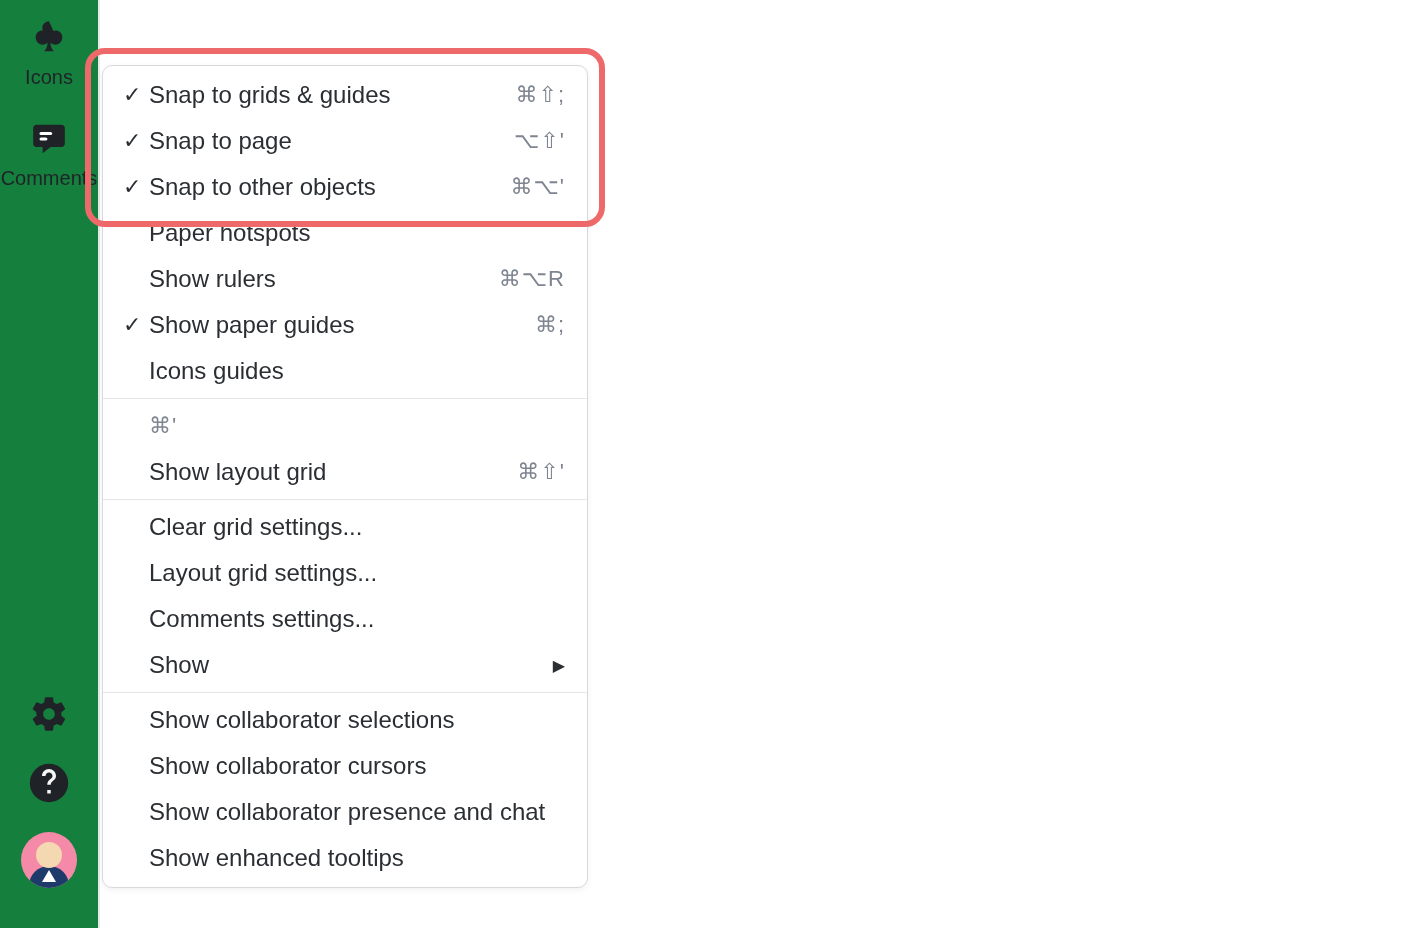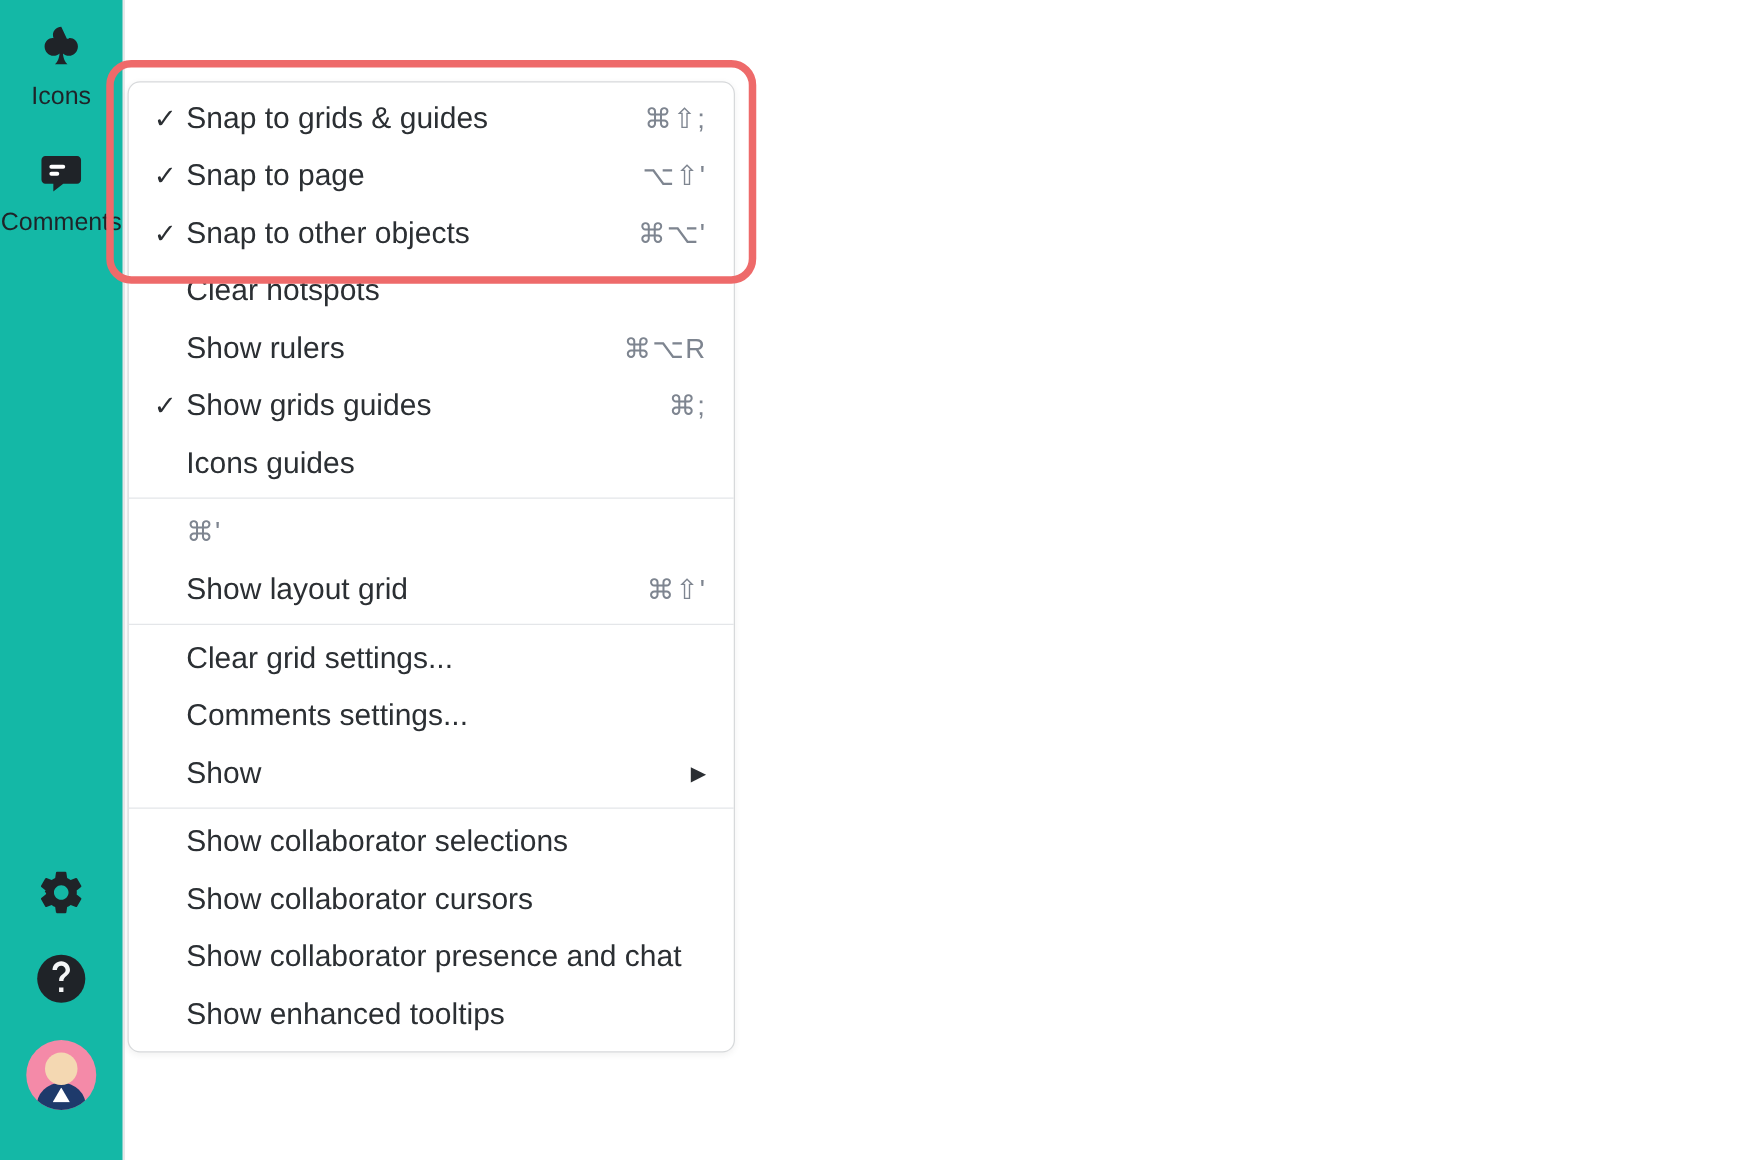--- a/index.html
+++ b/index.html
@@ -9,21 +9,21 @@
     width: 1408px;
     height: 928px;
     overflow: hidden;
     position: relative;
   }
   .sidebar {
     position: absolute;
     left: 0; top: 0;
     width: 100px;
     height: 100%;
-    background: #14b8a6;
+    background: #15803d;
     border-right: 2px solid #e7e8ea;
     display: flex;
     flex-direction: column;
     align-items: center;
   }
   .sidebar-top {
     display: flex;
     flex-direction: column;
     align-items: center;
     width: 100%;
@@ -201,30 +201,30 @@
       <span class="menu-label">Snap to page</span>
       <span class="menu-shortcut">⌥⇧'</span>
     </div>
     <div class="menu-item">
       <span class="menu-check">✓</span>
       <span class="menu-label">Snap to other objects</span>
       <span class="menu-shortcut">⌘⌥'</span>
     </div>
     <div class="menu-item">
       <span class="menu-check"></span>
-      <span class="menu-label">Clear hotspots</span>
+      <span class="menu-label">Paper hotspots</span>
     </div>
     <div class="menu-item">
       <span class="menu-check"></span>
       <span class="menu-label">Show rulers</span>
       <span class="menu-shortcut">⌘⌥R</span>
     </div>
     <div class="menu-item">
       <span class="menu-check">✓</span>
-      <span class="menu-label">Show grids guides</span>
+      <span class="menu-label">Show paper guides</span>
       <span class="menu-shortcut">⌘;</span>
     </div>
     <div class="menu-item">
       <span class="menu-check"></span>
       <span class="menu-label">Icons guides</span>
     </div>
     <div class="menu-divider"></div>
     <div class="menu-item">
       <span class="menu-check"></span>
       <span class="menu-shortcut">⌘'</span>
@@ -234,20 +234,24 @@
       <span class="menu-label">Show layout grid</span>
       <span class="menu-shortcut">⌘⇧'</span>
     </div>
     <div class="menu-divider"></div>
     <div class="menu-item">
       <span class="menu-check"></span>
       <span class="menu-label">Clear grid settings...</span>
     </div>
     <div class="menu-item">
       <span class="menu-check"></span>
+      <span class="menu-label">Layout grid settings...</span>
+    </div>
+    <div class="menu-item">
+      <span class="menu-check"></span>
       <span class="menu-label">Comments settings...</span>
     </div>
     <div class="menu-item">
       <span class="menu-check"></span>
       <span class="menu-label">Show</span>
       <span class="menu-submenu-arrow">▶</span>
     </div>
     <div class="menu-divider"></div>
     <div class="menu-item">
       <span class="menu-check"></span>

